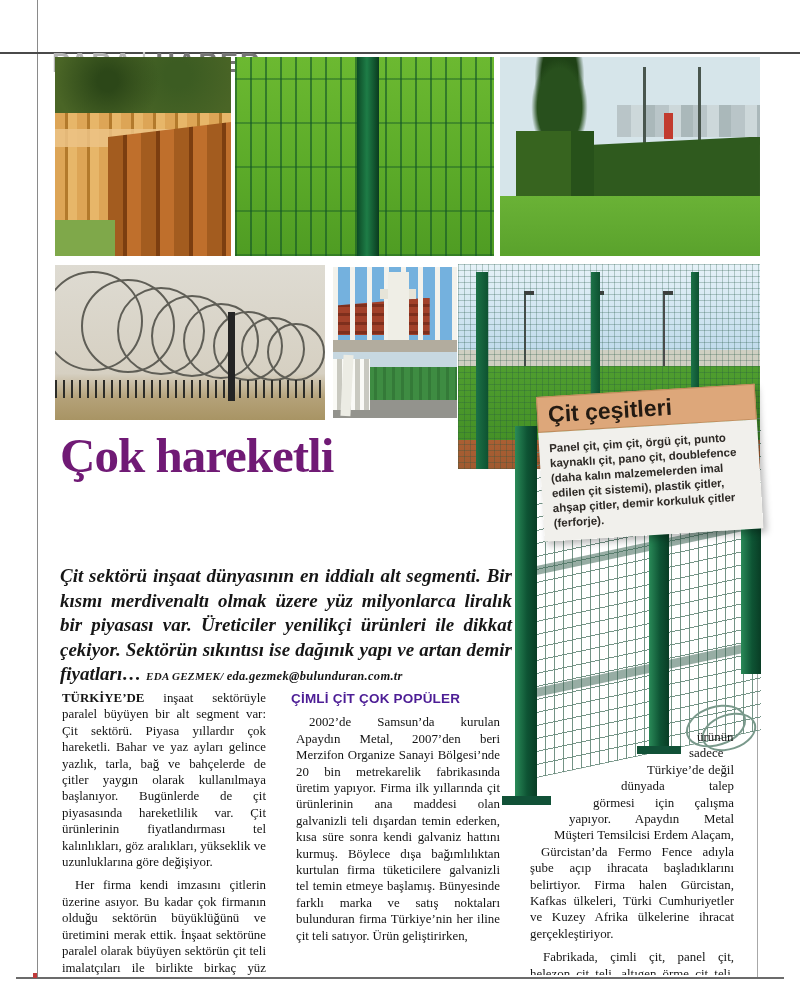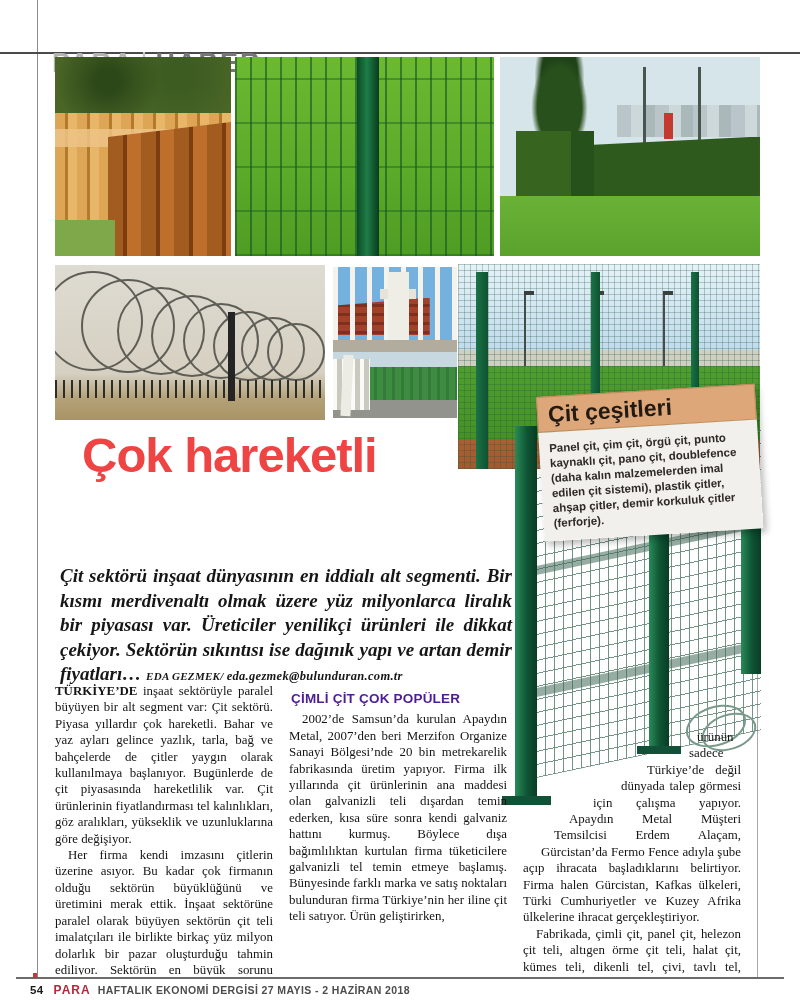--- a/index.html
+++ b/index.html
@@ -101,32 +101,32 @@
   .fcoil{position:absolute;border:2px solid #79998b;border-radius:50%;background:transparent;}
   
   .note{position:absolute;left:536px;top:397px;width:219px;transform:rotate(-3.5deg);
         transform-origin:0 0;z-index:6;box-shadow:3px 4px 7px rgba(0,0,0,.28);}
   .note-head{background:#dda77a;border:1px solid #c08c5d;padding:4px 10px 3px;
         font-family:"Liberation Sans",sans-serif;font-weight:bold;font-size:23px;color:#231a12;}
   .note-body{background:#f1f0ec;padding:9px 10px 10px;font-family:"Liberation Sans",sans-serif;
         font-weight:bold;font-size:11.5px;line-height:15px;color:#2e2a26;}
   
   .headline{position:absolute;left:60px;top:428px;width:450px;z-index:2;
-        font-family:Liberation Sans, sans-serif;font-weight:bold;font-size:49px;
-        line-height:55px;letter-spacing:-1px;color:#ef4444;margin-left:22px;}
+        font-family:Liberation Serif, serif;font-weight:bold;font-size:49px;
+        line-height:55px;letter-spacing:-1px;color:#701a75;}
   .standfirst{position:absolute;left:60px;top:564px;width:452px;z-index:2;
         font-style:italic;font-weight:bold;font-size:19px;line-height:24.5px;
         text-align:justify;color:#161616;}
   .byline{font-size:11px;letter-spacing:.3px;}
   .byline-email{font-size:12.5px;}
   
   .cols{position:absolute;left:55px;top:683px;width:686px;height:292px;display:flex;gap:16px;z-index:2;}
   .col{width:218px;height:292px;overflow:hidden;font-size:12.9px;line-height:16.4px;
        text-align:justify;color:#141414;}
-  .col p{margin:0;}
+  .col p{margin:7px;}
   .col p.indent{text-indent:13px;}
   .lead-word{font-weight:bold;}
   .subhead{font-family:"Liberation Sans",sans-serif;font-weight:bold;font-size:13.5px;
        margin:8px 0 4px 2px;letter-spacing:.2px;color:#4c1d95;text-align:left;}
   .sp{float:left;clear:left;height:16.4px;}
   .sp0{width:100%;height:46px;}
   .sp1{width:174px;} .sp2{width:166px;} .sp3{width:124px;} .sp4{width:98px;}
   .sp5{width:70px;}  .sp6{width:46px;}  .sp7{width:31px;}  .sp8{width:18px;}
   
   .footer{position:absolute;left:30px;top:983px;font-family:"Liberation Sans",sans-serif;
@@ -256,17 +256,14 @@
       <div class="sp sp4"></div>
       <div class="sp sp5"></div>
       <div class="sp sp6"></div>
       <div class="sp sp7"></div>
       <div class="sp sp8"></div>
       <p>ürünün sadece Türkiye’de değil dünyada talep görmesi için çalışma yapıyor. Apaydın Metal Müşteri Temsilcisi Erdem Alaçam, Gürcistan’da Fermo Fence adıyla şube açıp ihracata başladıklarını belirtiyor. Firma halen Gürcistan, Kafkas ülkeleri, Türki Cumhuriyetler ve Kuzey Afrika ülkelerine ihracat gerçekleştiriyor.</p>
       <p class="indent">Fabrikada, çimli çit, panel çit, helezon çit teli, altıgen örme çit teli, halat çit, kümes teli, dikenli tel, çivi, tavlı tel, galvanizli tel üretimi yapılıyor. Alaçam, yılın her dönemi bu ürünlere ilgi olduğunu belirtiyor ve söz-</p>
     </div>
   </div>
 
-  <div class="footer">
-    <span class="pg">54</span><span class="mag">PARA</span><span>HAFTALIK EKONOMİ DERGİSİ 27 MAYIS - 2 HAZİRAN 2018</span>
-  </div>
 
 </div>
 
 </body></html>

